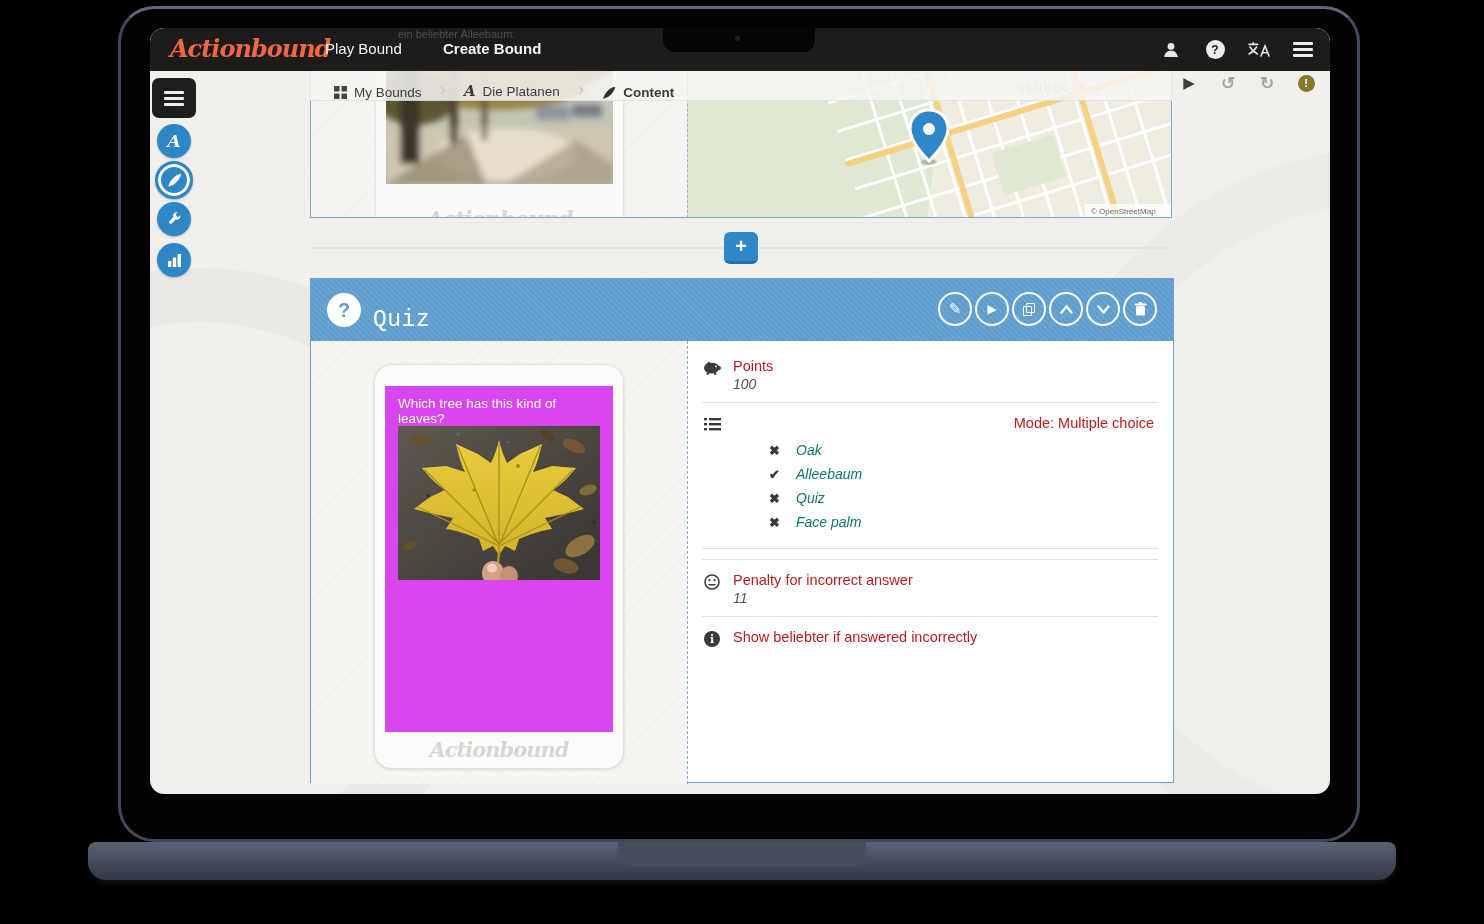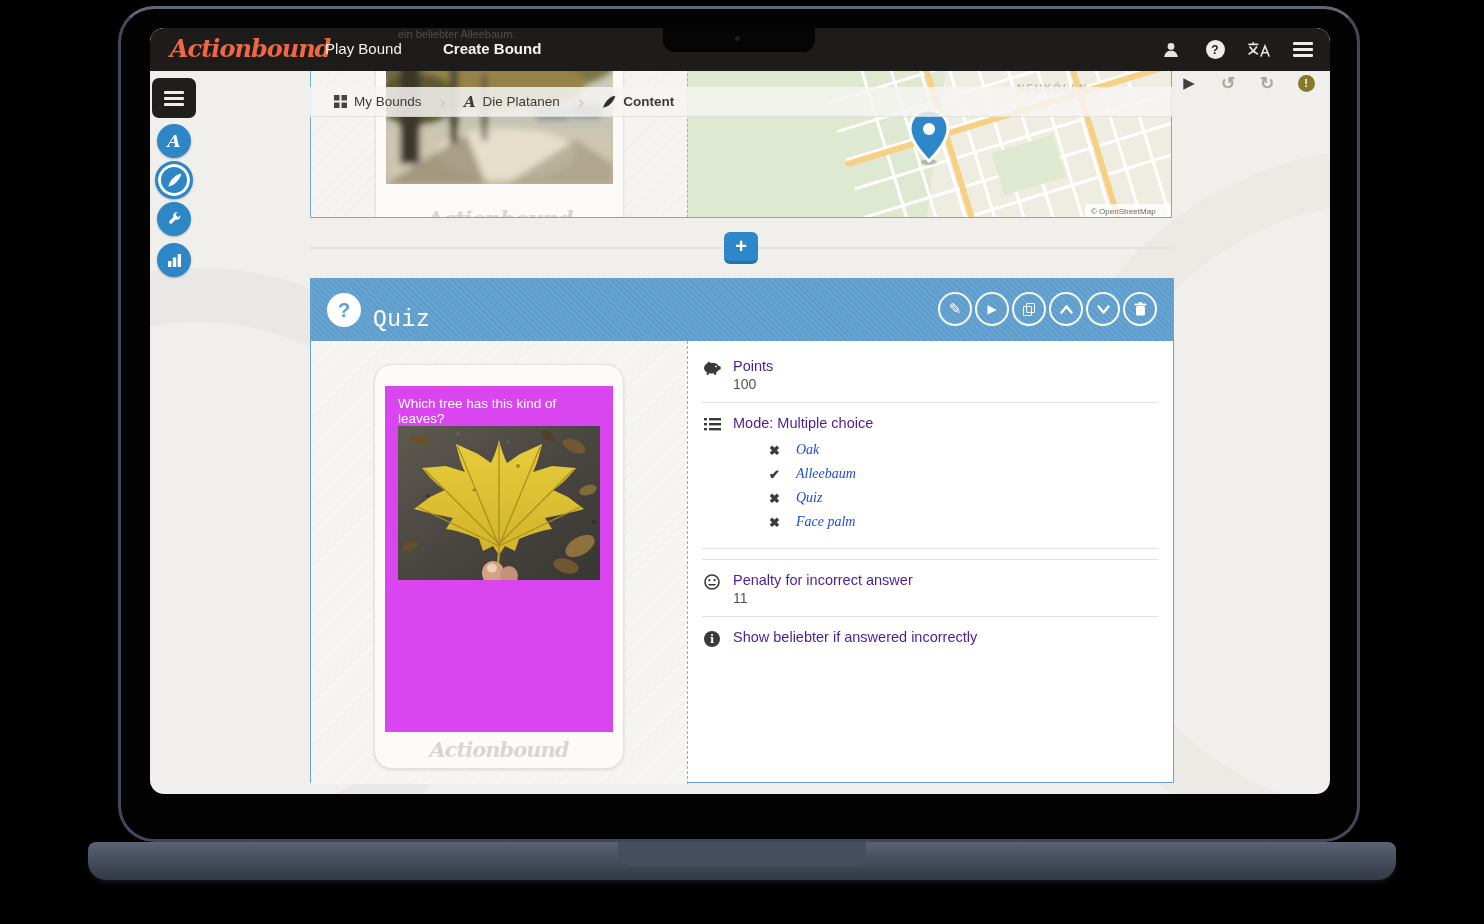--- a/index.html
+++ b/index.html
@@ -68,23 +68,23 @@
   .stage-phone { position:absolute; left:65px; top:-14px; width:247px; height:196px;
     background:#fbfaf9; border-radius:10px 10px 26px 26px; box-shadow:0 1px 3px rgba(0,0,0,0.18); }
   .stage-photo { position:absolute; left:10px; top:0; width:227px; height:140px; overflow:hidden; }
   .stage-watermark { position:absolute; left:0; bottom:8px; width:100%; text-align:center;
     font-family:"DejaVu Serif", serif; font-style:italic; font-weight:700; font-size:22px;
     color:#d8d6d2; letter-spacing:-1px; }
   .stage-map { position:absolute; left:376px; top:0; width:486px; height:160px; }
   .map-divider { position:absolute; left:376px; top:0; height:160px; border-left:1px dashed #8ab6dc; z-index:12; }
 
   
-  .breadcrumb { position:absolute; left:160px; top:59px; width:862px; height:30px;
+  .breadcrumb { position:absolute; left:160px; top:43px; width:862px; height:30px;
     background:rgba(246,245,242,0.85); border-bottom:1px solid rgba(0,0,0,0.07);
-    display:flex; align-items:center; z-index:20; font-size:13.5px; color:#3d3c3a; }
+    display:flex; align-items:flex-end; z-index:20; font-size:13.5px; color:#3d3c3a; }
   .crumb { display:flex; align-items:center; gap:7px; cursor:pointer; }
   .crumb.first { margin-left:24px; }
   .crumb-sep { color:#c9c7c3; font-size:19px; margin:0 18px; }
   .crumb .a-glyph { font-family:"DejaVu Serif", serif; font-style:italic; font-weight:700;
     font-size:15px; color:#3b3b39; }
   .crumb.current { font-weight:700; }
 
   
   .stage-tools { position:absolute; left:1030px; top:46px; display:flex; gap:21px;
     align-items:center; z-index:25; }
@@ -136,27 +136,27 @@
   .leaf-photo { position:absolute; left:13px; top:40px; width:202px; height:154px; }
   .quiz-watermark { position:absolute; left:0; bottom:6px; width:100%; text-align:center;
     font-family:"DejaVu Serif", serif; font-style:italic; font-weight:700; font-size:21px;
     color:#d8d6d2; letter-spacing:-1px; }
 
   
   .settings { position:absolute; left:391px; top:0; width:458px; height:443px; padding-top:15px; }
   .srow { display:flex; gap:11px; padding:2px 6px 0 0; }
   .srow .ic { width:20px; min-width:20px; display:flex; justify-content:center; padding-top:2px;
     color:#3a3a38; }
-  .slabel { font-size:14.5px; color:#4c1d95; }
-  .svalue { font-size:14px; color:#55534f; margin-top:2px; }
+  .slabel { font-size:14.5px; color:#b91c1c;text-align:right; }
+  .svalue { font-size:14px; font-style:italic; color:#55534f; margin-top:2px; }
   .sdivider { height:1px; background:#e2e0dc; margin:10px 2px 10px 0; }
   .answers { margin:11px 0 2px 36px; }
   .answer { display:flex; gap:13px; align-items:center; margin-bottom:8px; }
   .mark { font-size:13px; font-weight:700; color:#3a3a38; width:14px; }
-  .ans-text { font-size:14px; font-style:italic; color:#1d4ed8;font-family:Liberation Serif, serif; }
+  .ans-text { font-size:14px; font-style:italic; color:#0f766e; }
 </style>
 </head>
 <body>
 
 <div class="laptop-frame"></div>
 
 <div class="screen">
 
   <div class="swoosh one"></div>
   <div class="swoosh two"></div>

